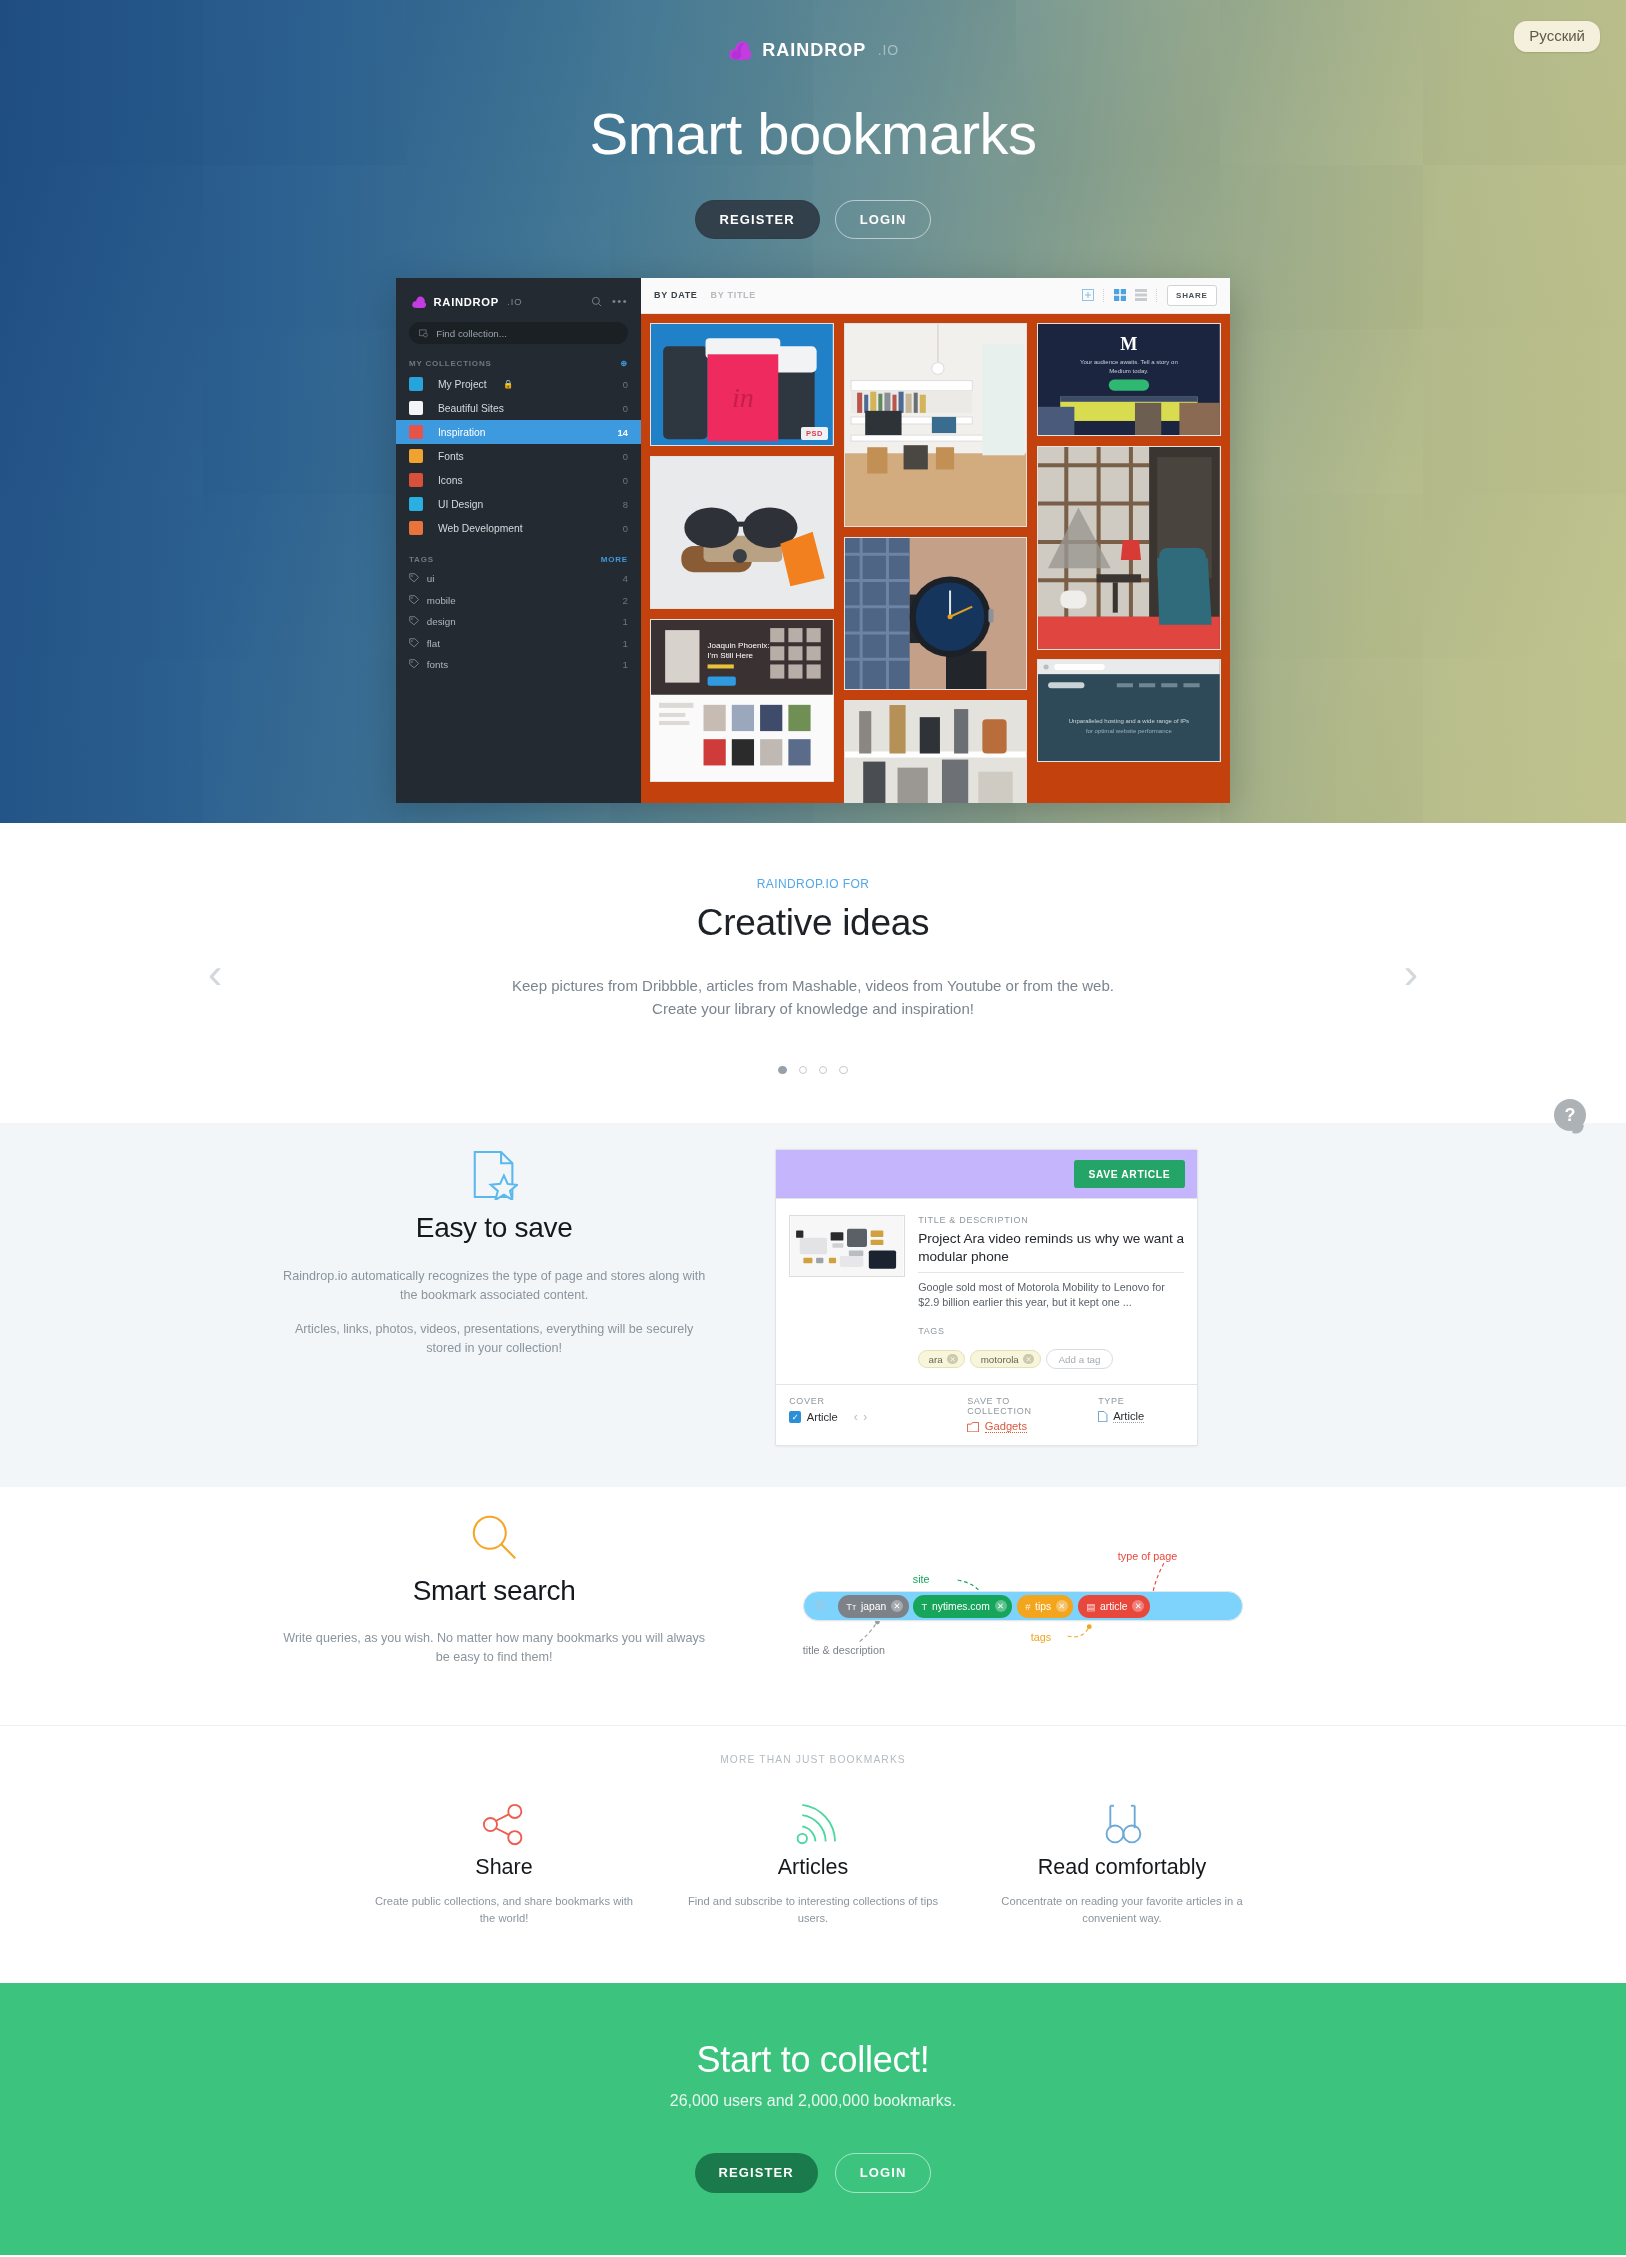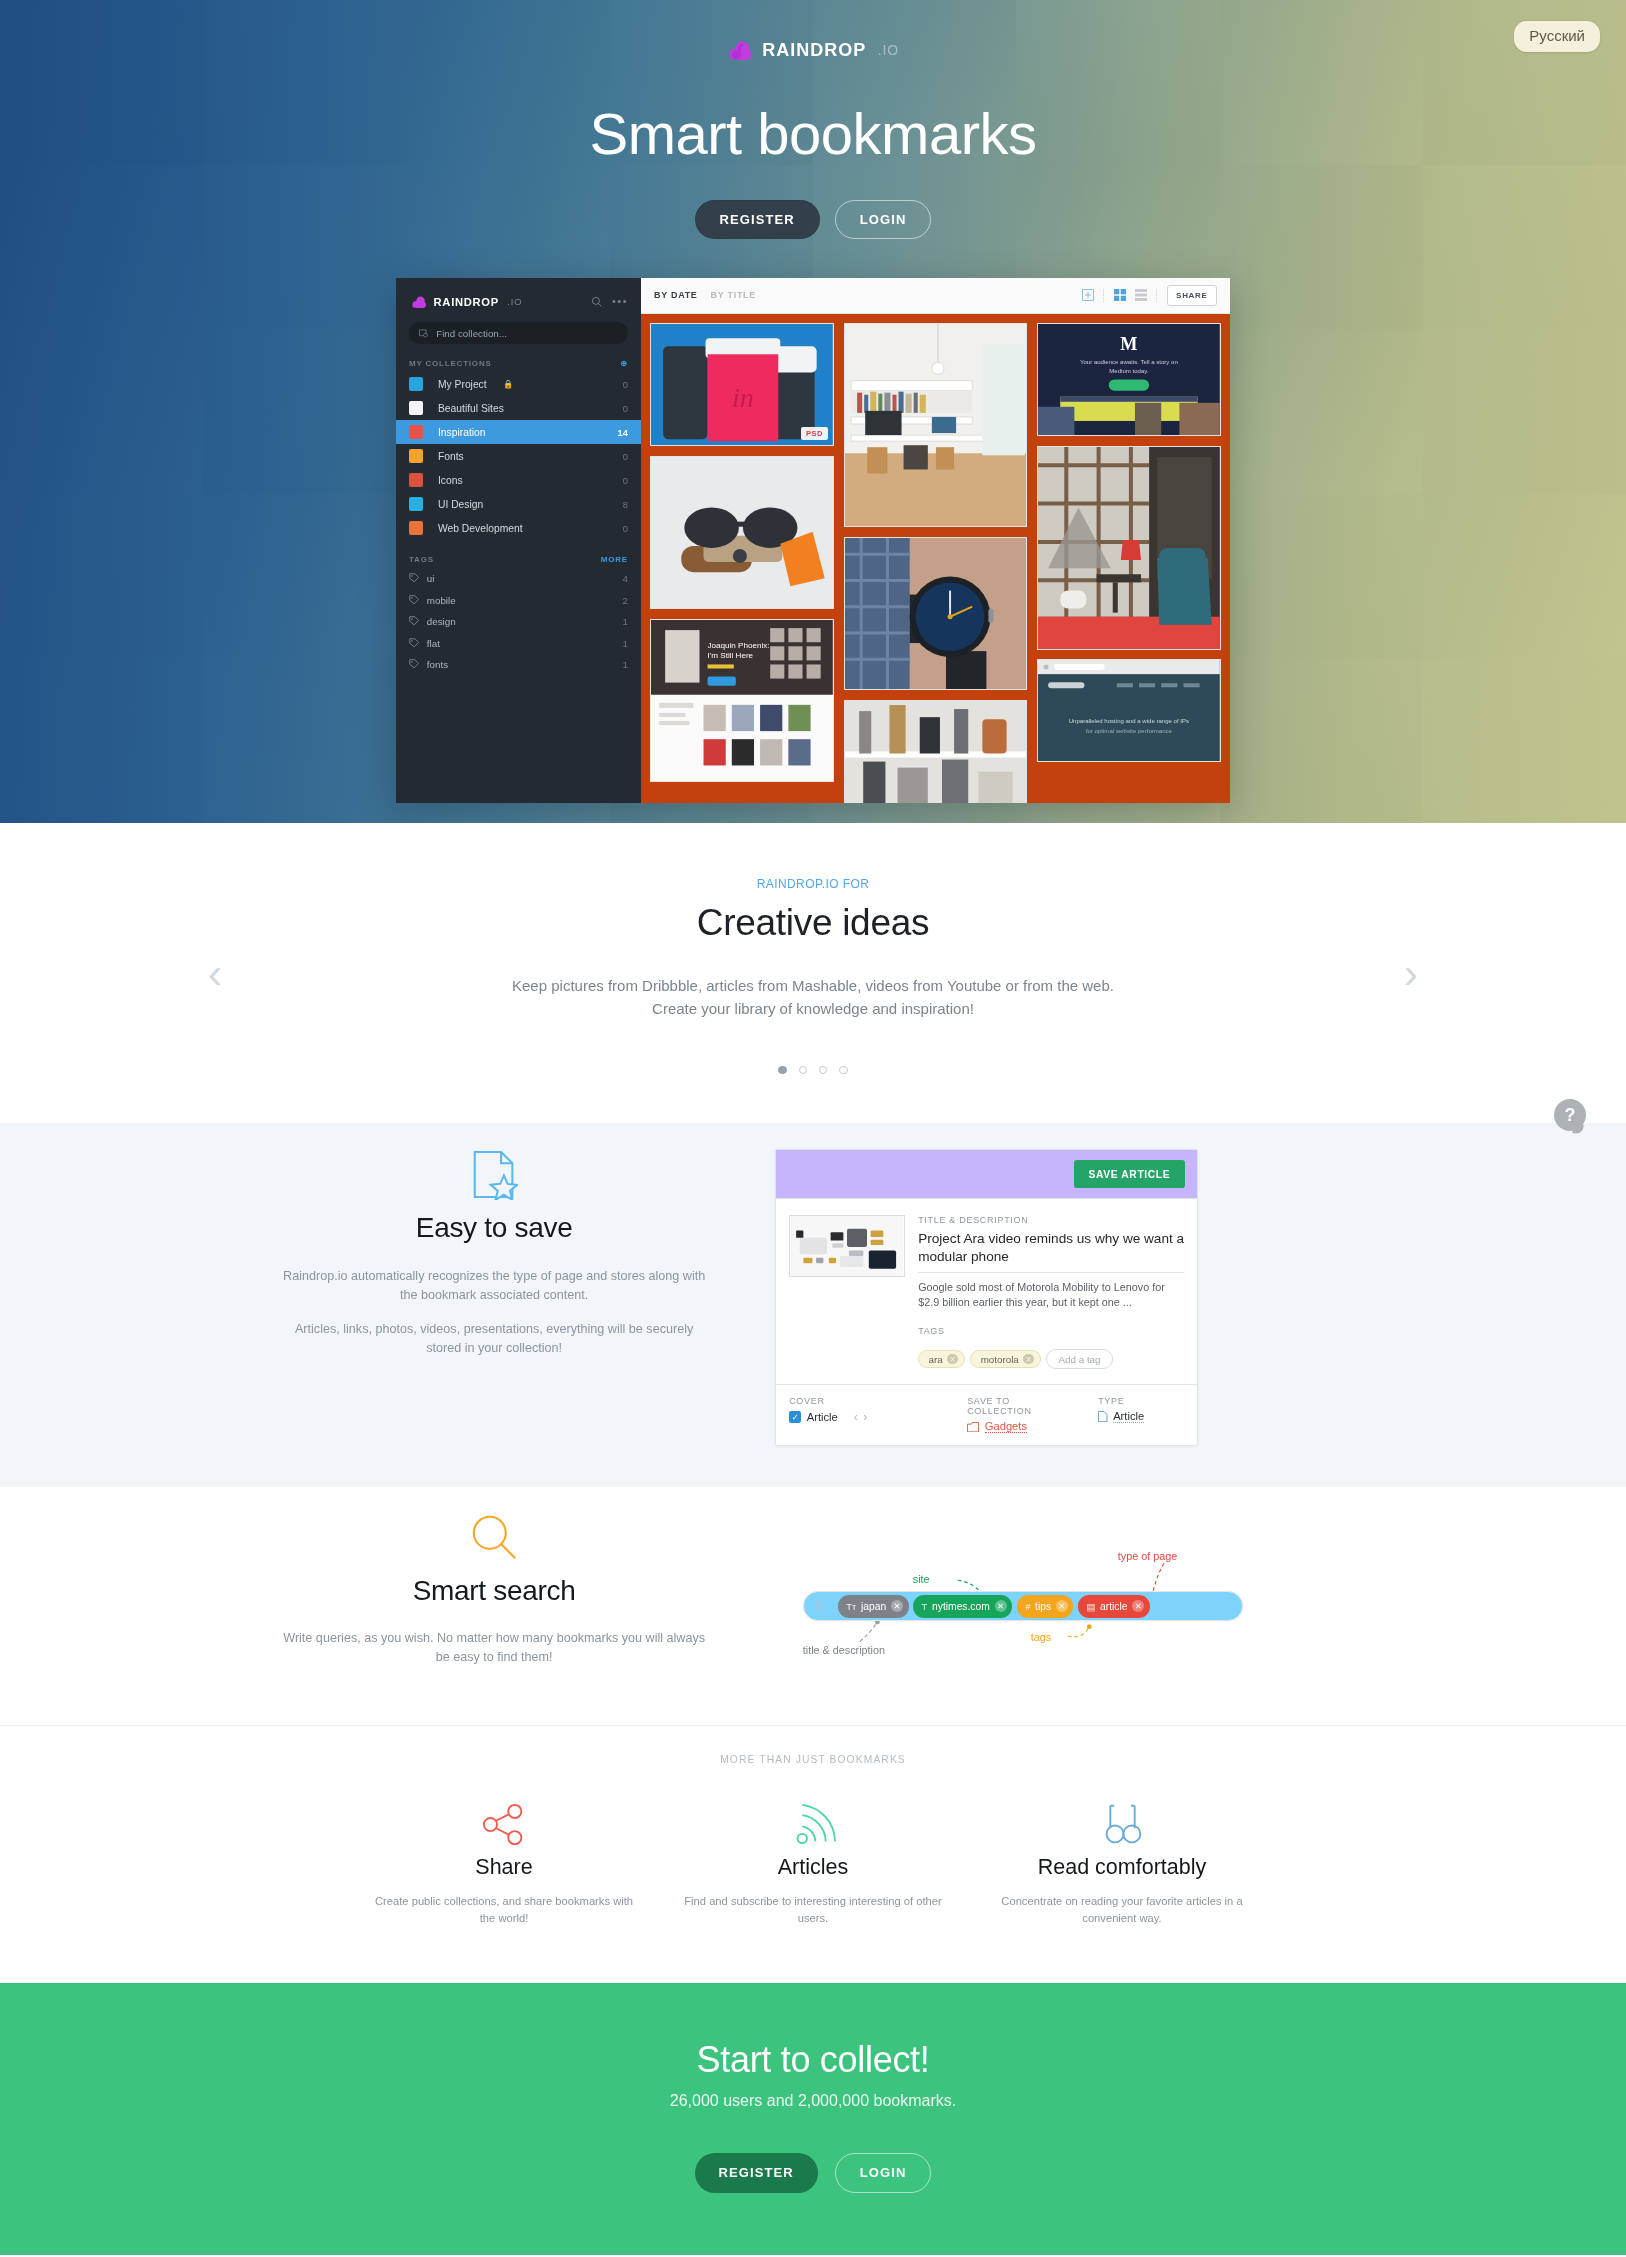--- a/index.html
+++ b/index.html
@@ -1132,21 +1132,21 @@
     <div class="col">
       <div class="col-icon">
         <svg width="47" height="45" viewBox="0 0 50 48">
           <circle cx="13" cy="39" r="5" fill="none" stroke="#4cd7a0" stroke-width="2"></circle>
           <path d="M13 26 A17 17 0 0 1 27 42" fill="none" stroke="#4cd7a0" stroke-width="2"></path>
           <path d="M13 14 A29 29 0 0 1 38 42" fill="none" stroke="#4cd7a0" stroke-width="2"></path>
           <path d="M13 3 A40 40 0 0 1 48 42" fill="none" stroke="#4cd7a0" stroke-width="2"></path>
         </svg>
       </div>
       <h4 class="col-title">Articles</h4>
-      <p class="col-desc">Find and subscribe to interesting interesting of other users.</p>
+      <p class="col-desc">Find and subscribe to interesting collections of tips users.</p>
     </div>
     <div class="col">
       <div class="col-icon">
         <svg width="49" height="45" viewBox="0 0 52 48">
           <path d="M13 4 V28" fill="none" stroke="#6aa9d8" stroke-width="2"></path>
           <path d="M39 4 V28" fill="none" stroke="#6aa9d8" stroke-width="2"></path>
           <circle cx="18" cy="34" r="9" fill="none" stroke="#6aa9d8" stroke-width="2"></circle>
           <circle cx="36" cy="34" r="9" fill="none" stroke="#6aa9d8" stroke-width="2"></circle>
           <line x1="13" y1="4" x2="17" y2="4" stroke="#6aa9d8" stroke-width="2"></line>
           <line x1="35" y1="4" x2="39" y2="4" stroke="#6aa9d8" stroke-width="2"></line>

